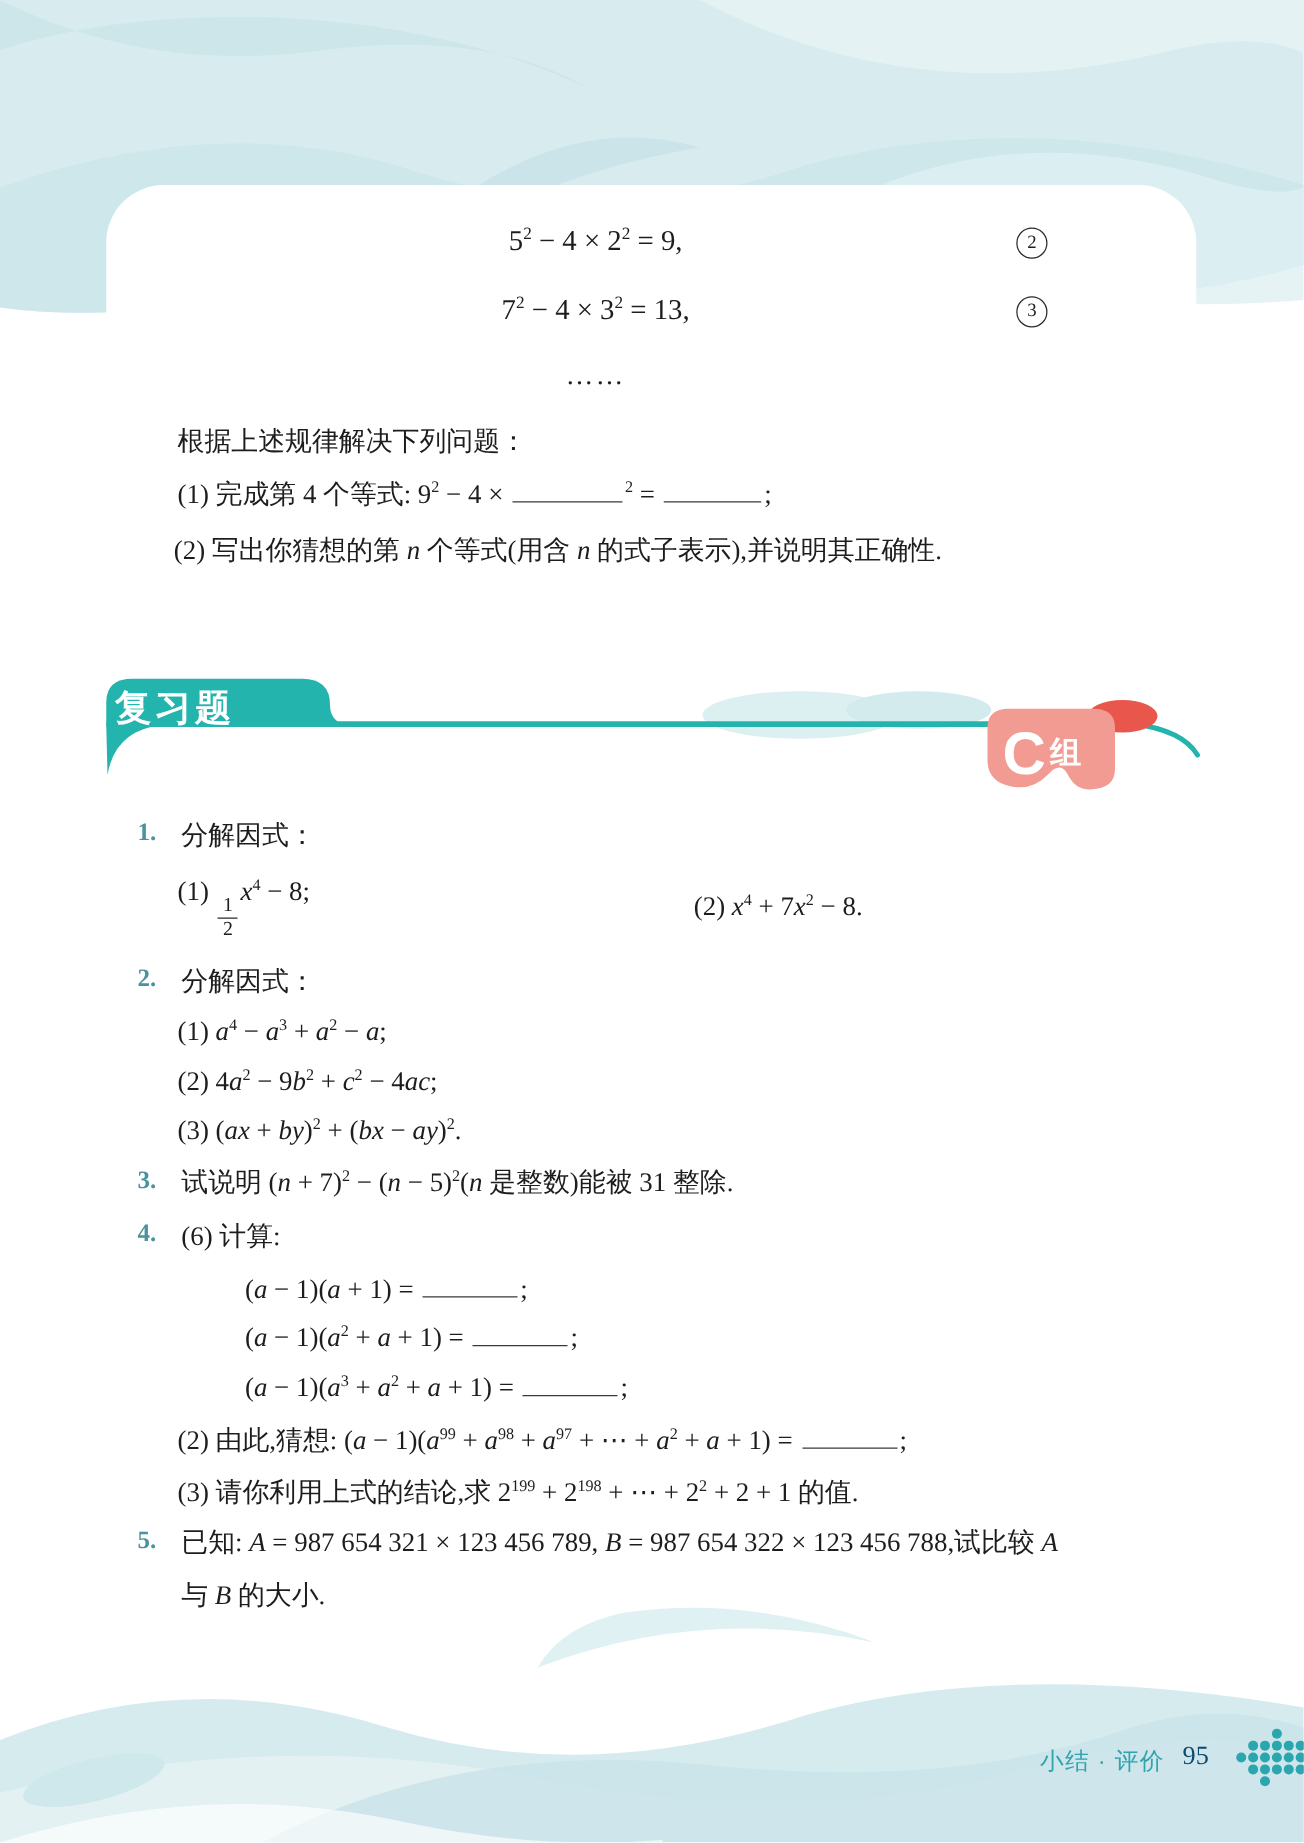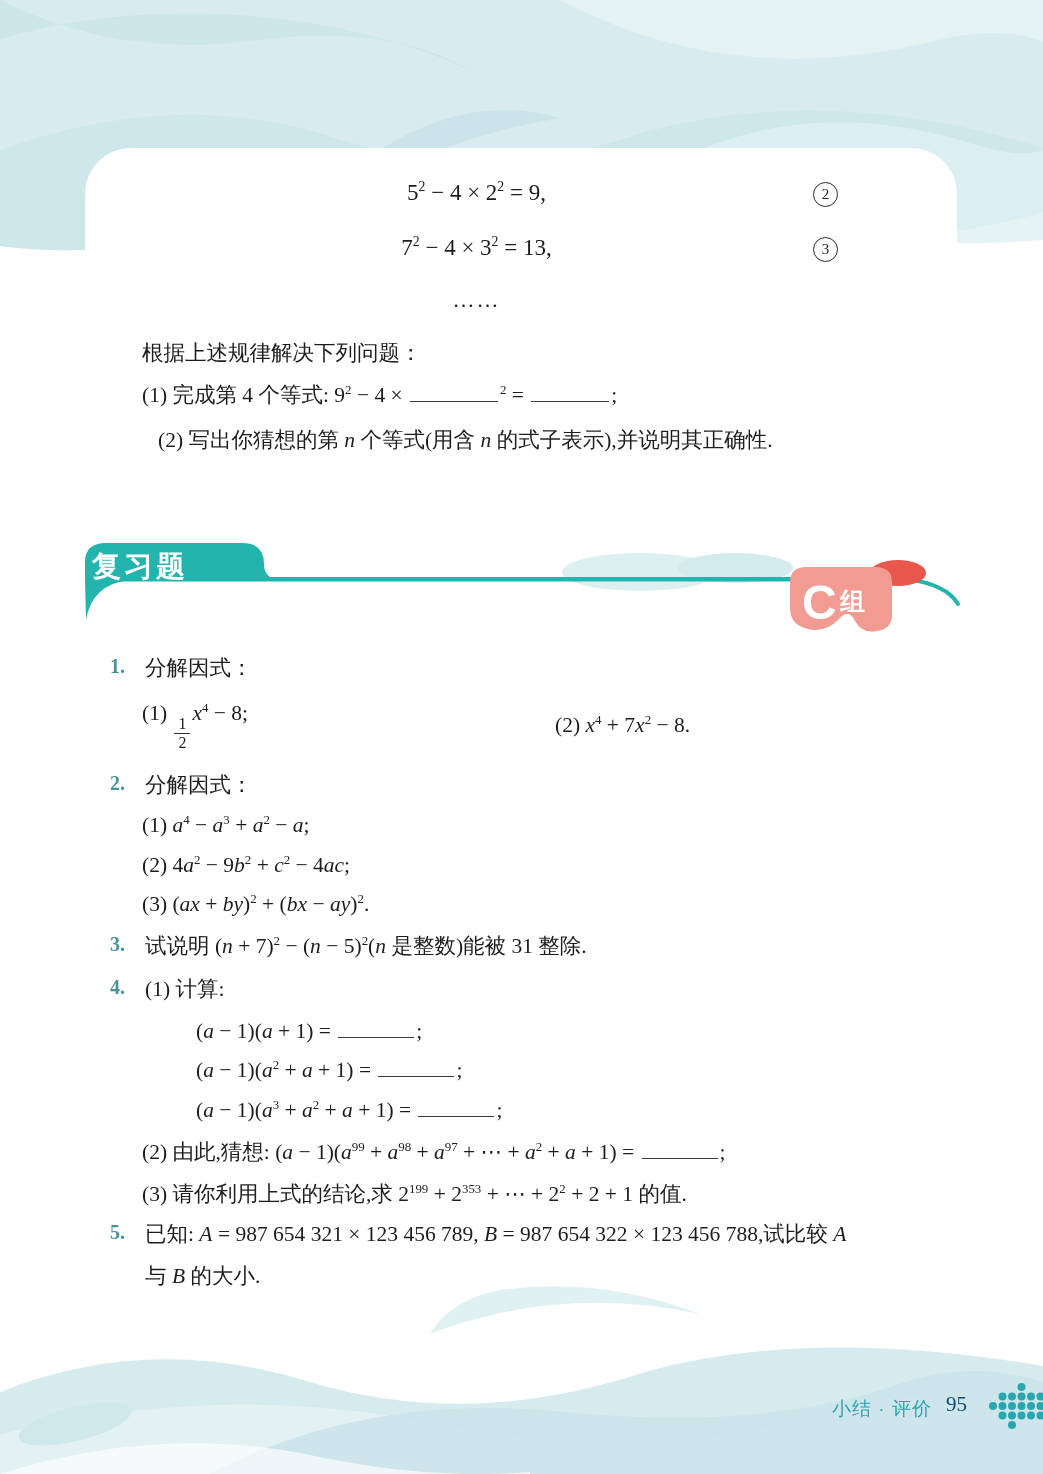--- a/index.html
+++ b/index.html
@@ -76,21 +76,21 @@
   <span class="eqlabel circled">2</span>
 </div>
 <div class="eqrow" style="top:235px">
   <span><span>7</span><sup>2</sup><span> − 4 × 3</span><sup>2</sup><span> = 13,</span></span>
   <span class="eqlabel circled">3</span>
 </div>
 <div id="ellipsis-row" class="eqrow" style="top:287px">……</div>
 
 <div class="line" style="left:142px;top:340px">根据上述规律解决下列问题：</div>
 <div class="line" style="left:142px;top:382px"><span>(1) 完成第 4 个等式: 9</span><sup>2</sup><span> − 4 × </span><span class="blank" style="width: 88px;"></span><sup>2</sup><span> = </span><span class="blank" style="width: 78px;"></span><span>;</span></div>
-<div class="line" style="left:158px;top:427px"><span>(2) 写出你猜想的第 </span><span class="it">n</span><span> 个等式(用含 </span><span class="it">n</span><span> 的式子表示),并说明其正确性.</span></div>
+<div class="line" style="left:139px;top:427px"><span>(2) 写出你猜想的第 </span><span class="it">n</span><span> 个等式(用含 </span><span class="it">n</span><span> 的式子表示),并说明其正确性.</span></div>
 
 <svg id="review-header-svg" class="abs" viewBox="0 0 890 100">
 
   <ellipse cx="560" cy="32" rx="78" ry="19" fill="#dceff1"></ellipse>
   <ellipse cx="655" cy="28" rx="58" ry="15" fill="#d4ebee"></ellipse>
 
   <rect x="5" y="37" width="827" height="4.5" rx="2" fill="#24b4ae"></rect>
 
   <path d="M5,41 L5,22 Q5,3 26,3 L162,3 Q184,3 184,24 L184,41 Z" fill="#24b4ae"></path>
 
@@ -119,26 +119,26 @@
 <div class="pnum" style="top:772px">2.</div>
 <div class="line" style="left:145px;top:772px">分解因式：</div>
 <div class="line" style="left:142px;top:812px"><span>(1) </span><span class="it">a</span><sup>4</sup><span> − </span><span class="it">a</span><sup>3</sup><span> + </span><span class="it">a</span><sup>2</sup><span> − </span><span class="it">a</span><span>;</span></div>
 <div class="line" style="left:142px;top:852px"><span>(2) 4</span><span class="it">a</span><sup>2</sup><span> − 9</span><span class="it">b</span><sup>2</sup><span> + </span><span class="it">c</span><sup>2</sup><span> − 4</span><span class="it">ac</span><span>;</span></div>
 <div class="line" style="left:142px;top:891px"><span>(3) (</span><span class="it">ax</span><span> + </span><span class="it">by</span><span>)</span><sup>2</sup><span> + (</span><span class="it">bx</span><span> − </span><span class="it">ay</span><span>)</span><sup>2</sup><span>.</span></div>
 
 <div class="pnum" style="top:933px">3.</div>
 <div class="line" style="left:145px;top:933px"><span>试说明 (</span><span class="it">n</span><span> + 7)</span><sup>2</sup><span> − (</span><span class="it">n</span><span> − 5)</span><sup>2</sup><span>(</span><span class="it">n</span><span> 是整数)能被 31 整除.</span></div>
 
 <div class="pnum" style="top:976px">4.</div>
-<div class="line" style="left:145px;top:976px">(1) 计算:</div>
+<div class="line" style="left:145px;top:976px">(6) 计算:</div>
 <div class="line" style="left:196px;top:1018px"><span>(</span><span class="it">a</span><span> − 1)(</span><span class="it">a</span><span> + 1) = </span><span class="blank" style="width: 76px;"></span><span>;</span></div>
 <div class="line" style="left:196px;top:1057px"><span>(</span><span class="it">a</span><span> − 1)(</span><span class="it">a</span><sup>2</sup><span> + </span><span class="it">a</span><span> + 1) = </span><span class="blank" style="width: 76px;"></span><span>;</span></div>
 <div class="line" style="left:196px;top:1097px"><span>(</span><span class="it">a</span><span> − 1)(</span><span class="it">a</span><sup>3</sup><span> + </span><span class="it">a</span><sup>2</sup><span> + </span><span class="it">a</span><span> + 1) = </span><span class="blank" style="width: 76px;"></span><span>;</span></div>
 <div class="line" style="left:142px;top:1139px"><span>(2) 由此,猜想: (</span><span class="it">a</span><span> − 1)(</span><span class="it">a</span><sup>99</sup><span> + </span><span class="it">a</span><sup>98</sup><span> + </span><span class="it">a</span><sup>97</sup><span> + ⋯ + </span><span class="it">a</span><sup>2</sup><span> + </span><span class="it">a</span><span> + 1) = </span><span class="blank" style="width: 76px;"></span><span>;</span></div>
-<div class="line" style="left:142px;top:1181px"><span>(3) 请你利用上式的结论,求 2</span><sup>199</sup><span> + 2</span><sup>353</sup><span> + ⋯ + 2</span><sup>2</sup><span> + 2 + 1 的值.</span></div>
+<div class="line" style="left:142px;top:1181px"><span>(3) 请你利用上式的结论,求 2</span><sup>199</sup><span> + 2</span><sup>198</sup><span> + ⋯ + 2</span><sup>2</sup><span> + 2 + 1 的值.</span></div>
 
 <div class="pnum" style="top:1221px">5.</div>
 <div class="line" style="left:145px;top:1221px"><span>已知: </span><span class="it">A</span><span> = 987 654 321 × 123 456 789, </span><span class="it">B</span><span> = 987 654 322 × 123 456 788,试比较 </span><span class="it">A</span></div>
 <div class="line" style="left:145px;top:1263px"><span>与 </span><span class="it">B</span><span> 的大小.</span></div>
 
 <div id="footer-section" class="abs">小结 · 评价</div>
 <div id="footer-page" class="abs">95</div>
 <svg id="dots-logo" class="abs" width="58" height="50" viewBox="0 0 58 50">
   <g fill="#2aa7ae">
     <circle cx="33.5" cy="5" r="4"></circle>

